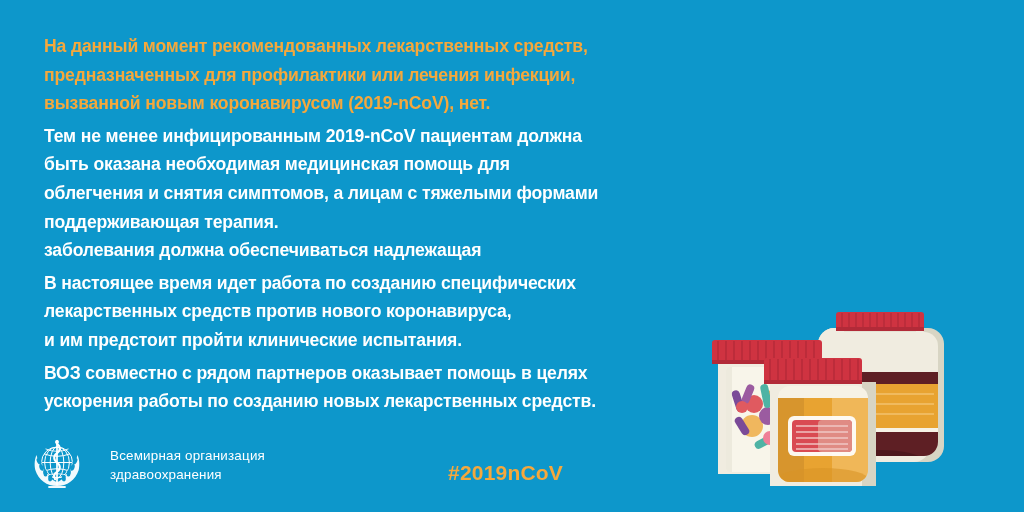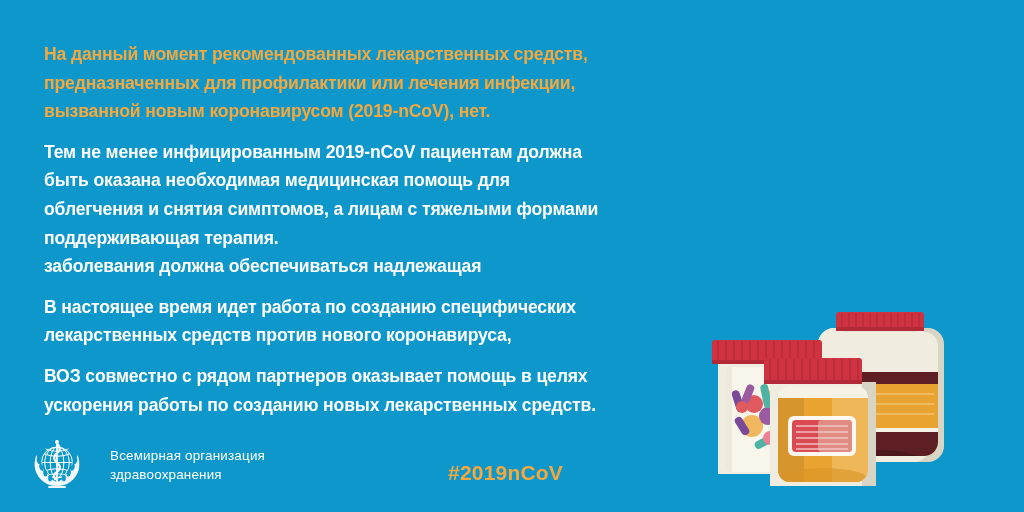--- a/index.html
+++ b/index.html
@@ -10,21 +10,21 @@
     position:relative;
   }
   .stage { position:absolute; inset:0; }
 
   
   .body-copy {
     position:absolute;
     left:44px; top:28px;
     width:645px;
   }
-  .para { margin:12px 0 0px 0; }
+  .para { margin:4px 0 0px 0; }
   .line {
     font-weight:bold;
     font-size:17.6px;
     line-height:28.6px;
     letter-spacing:-0.15px;
     white-space:nowrap;
   }
   .line.accent { color:#f5a83c; }
   .line.plain  { color:#ffffff; }
 
@@ -92,20 +92,21 @@
       <div class="line plain">Тем не менее инфицированным 2019-nCoV пациентам должна</div>
       <div class="line plain">быть оказана необходимая медицинская помощь для</div>
       <div class="line plain">облегчения и снятия симптомов, а лицам с тяжелыми формами</div>
       <div class="line plain">поддерживающая терапия.</div>
       <div class="line plain">заболевания должна обеспечиваться надлежащая</div>
     </div>
 
     <div class="para">
       <div class="line plain">В настоящее время идет работа по созданию специфических</div>
       <div class="line plain">лекарственных средств против нового коронавируса,</div>
+      <div class="line plain">и им предстоит пройти клинические испытания.</div>
     </div>
 
     <div class="para">
       <div class="line plain">ВОЗ совместно с рядом партнеров оказывает помощь в целях</div>
       <div class="line plain">ускорения работы по созданию новых лекарственных средств.</div>
     </div>
 
   </div>
 
 

